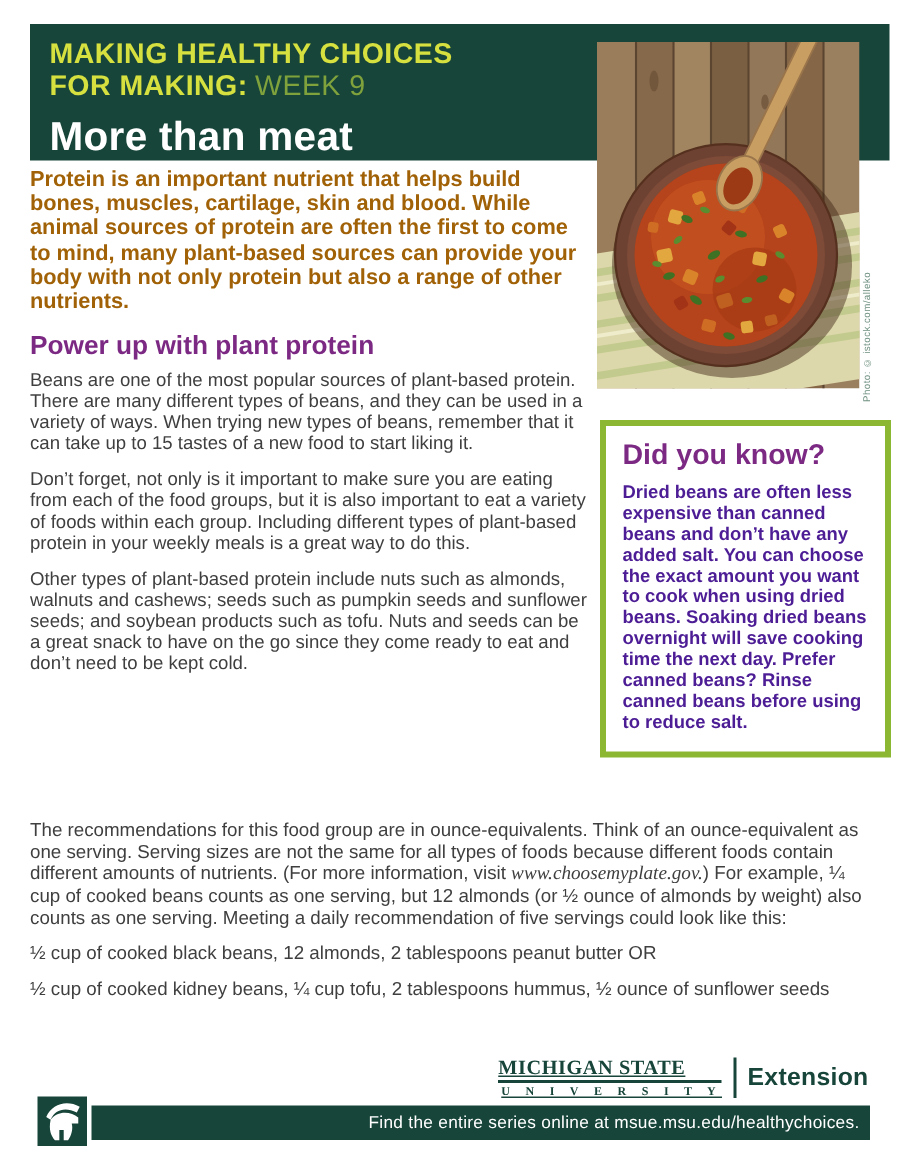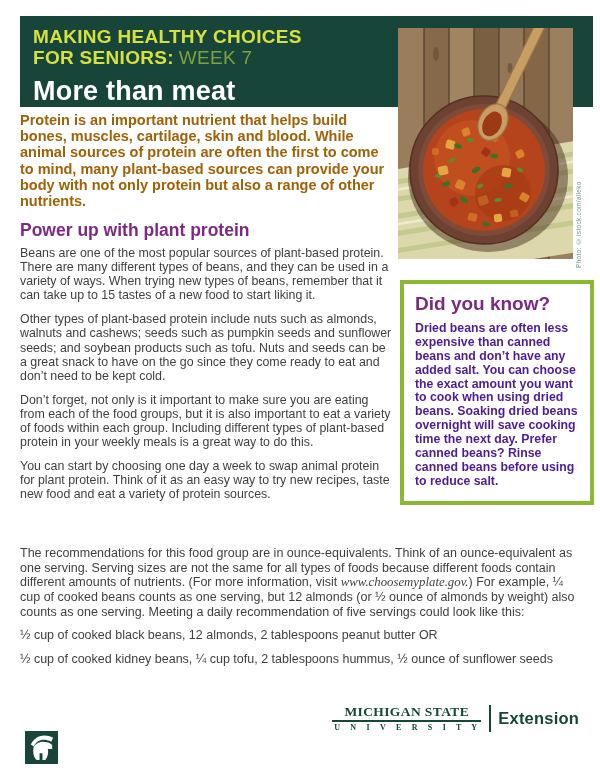--- a/index.html
+++ b/index.html
@@ -32,42 +32,42 @@
   .didyouknow h3{color:#7c2984;font-size:19px;font-weight:bold;margin:0 0 7px 0;}
   .didyouknow p{color:#4c1d95;font-size:12.3px;font-weight:bold;line-height:1.13;margin:0;}
 
   
   .bottom{position:absolute;left:20px;top:546px;width:562px;}
   .bottom p{color:#3f3f3f;font-size:12.5px;line-height:1.17;margin:0 0 9px 0;}
   .serif-link{font-family:"Liberation Serif",serif;font-style:italic;font-size:12.8px;color:#3f3f3f;}
 
   
   .wordmark{position:absolute;right:21px;top:705px;display:flex;align-items:center;color:#17453a;}
-  .wm-left{text-align:center;line-height:1;}
+  .wm-left{text-align:left;line-height:1;text-decoration:underline;}
   .wm-line1{font-family:"Liberation Serif",serif;font-weight:bold;font-size:13.5px;letter-spacing:.4px;
             border-bottom:2px solid #17453a;padding-bottom:1px;}
   .wm-line2{font-family:"Liberation Serif",serif;font-weight:bold;font-size:8px;letter-spacing:4.2px;
             margin-top:2px;text-indent:2px;}
   .wm-divider{width:2px;height:27px;background:#17453a;margin:0 7px 0 8px;}
   .wm-extension{font-size:16.5px;font-weight:bold;letter-spacing:.2px;}
 
   .helmet-box{position:absolute;left:25px;top:731px;width:33px;height:33px;background:#17453a;z-index:2;}
   .footer-bar{position:absolute;left:61px;top:737px;width:519px;height:23px;background:#17453a;
               display:flex;align-items:center;justify-content:flex-end;box-sizing:border-box;padding-right:7px;}
   .footer-bar span{color:#ffffff;font-size:11.5px;letter-spacing:.2px;}
 </style>
 </head>
 <body>
 
 <div class="page">
 
   <div class="header">
     <div class="kicker">
       <div>MAKING HEALTHY CHOICES</div>
-      <div><span>FOR SENIORS:</span><span class="light">WEEK 7</span></div>
+      <div><span>FOR MAKING:</span><span class="light">WEEK 9</span></div>
     </div>
     <div class="page-title">More than meat</div>
   </div>
 
   <div class="photo">
     <svg width="175" height="231" viewBox="0 0 175 231">
 
       <rect x="0" y="0" width="26" height="231" fill="#9a7e5c"></rect>
       <rect x="26" y="0" width="25" height="231" fill="#86684a"></rect>
       <rect x="51" y="0" width="25" height="231" fill="#a3886​4" opacity="0"></rect>
@@ -152,23 +152,22 @@
         <ellipse cx="131" cy="104" rx="9" ry="13" fill="#9c3a16"></ellipse>
       </g>
     </svg>
   </div>
   <div class="photo-caption">Photo: © istock.com/alleko</div>
 
   <div class="left-col">
     <p class="intro">Protein is an important nutrient that helps build bones, muscles, cartilage, skin and blood. While animal sources of protein are often the first to come to mind, many plant-based sources can provide your body with not only protein but also a range of other nutrients.</p>
     <h2 class="section-heading">Power up with plant protein</h2>
     <p class="body-p">Beans are one of the most popular sources of plant-based protein. There are many different types of beans, and they can be used in a variety of ways. When trying new types of beans, remember that it can take up to 15 tastes of a new food to start liking it.</p>
+    <p class="body-p">Don’t forget, not only is it important to make sure you are eating from each of the food groups, but it is also important to eat a variety of foods within each group. Including different types of plant-based protein in your weekly meals is a great way to do this.</p>
     <p class="body-p">Other types of plant-based protein include nuts such as almonds, walnuts and cashews; seeds such as pumpkin seeds and sunflower seeds; and soybean products such as tofu. Nuts and seeds can be a great snack to have on the go since they come ready to eat and don’t need to be kept cold.</p>
-    <p class="body-p">Don’t forget, not only is it important to make sure you are eating from each of the food groups, but it is also important to eat a variety of foods within each group. Including different types of plant-based protein in your weekly meals is a great way to do this.</p>
-    <p class="body-p">You can start by choosing one day a week to swap animal protein for plant protein. Think of it as an easy way to try new recipes, taste new food and eat a variety of protein sources.</p>
   </div>
 
   <div class="didyouknow">
     <h3>Did you know?</h3>
     <p>Dried beans are often less expensive than canned beans and don’t have any added salt. You can choose the exact amount you want to cook when using dried beans. Soaking dried beans overnight will save cooking time the next day. Prefer canned beans? Rinse canned beans before using to reduce salt.</p>
   </div>
 
   <div class="bottom">
     <p><span>The recommendations for this food group are in ounce-equivalents. Think of an ounce-equivalent as one serving. Serving sizes are not the same for all types of foods because different foods contain different amounts of nutrients. (For more information, visit </span><span class="serif-link">www.choosemyplate.gov.</span><span>) For example, ¼ cup of cooked beans counts as one serving, but 12 almonds (or ½ ounce of almonds by weight) also counts as one serving. Meeting a daily recommendation of five servings could look like this:</span></p>
     <p>½ cup of cooked black beans, 12 almonds, 2 tablespoons peanut butter OR</p>
@@ -183,14 +182,17 @@
     <div class="wm-divider"></div>
     <div class="wm-extension">Extension</div>
   </div>
 
   <div class="helmet-box">
     <svg width="33" height="33" viewBox="0 0 34 34">
       <path fill="#ffffff" d="M6 14 C10 5 20 2 29 7 L27 11 C19 7 12 9 9 16 Z"></path>
       <path fill="#ffffff" d="M9 16 C7.5 23 9.5 27.5 12 30 L15 30 L15 23 L18 23 L18 30 L21 30 C23.5 26.5 24.5 22 23.5 18.5 L28 18.5 L28 14.5 C22.5 9.5 13 10 9 16 Z"></path>
     </svg>
   </div>
+  <div class="footer-bar">
+    <span>Find the entire series online at msue.msu.edu/healthychoices.</span>
+  </div>
 
 </div>
 
 </body></html>

